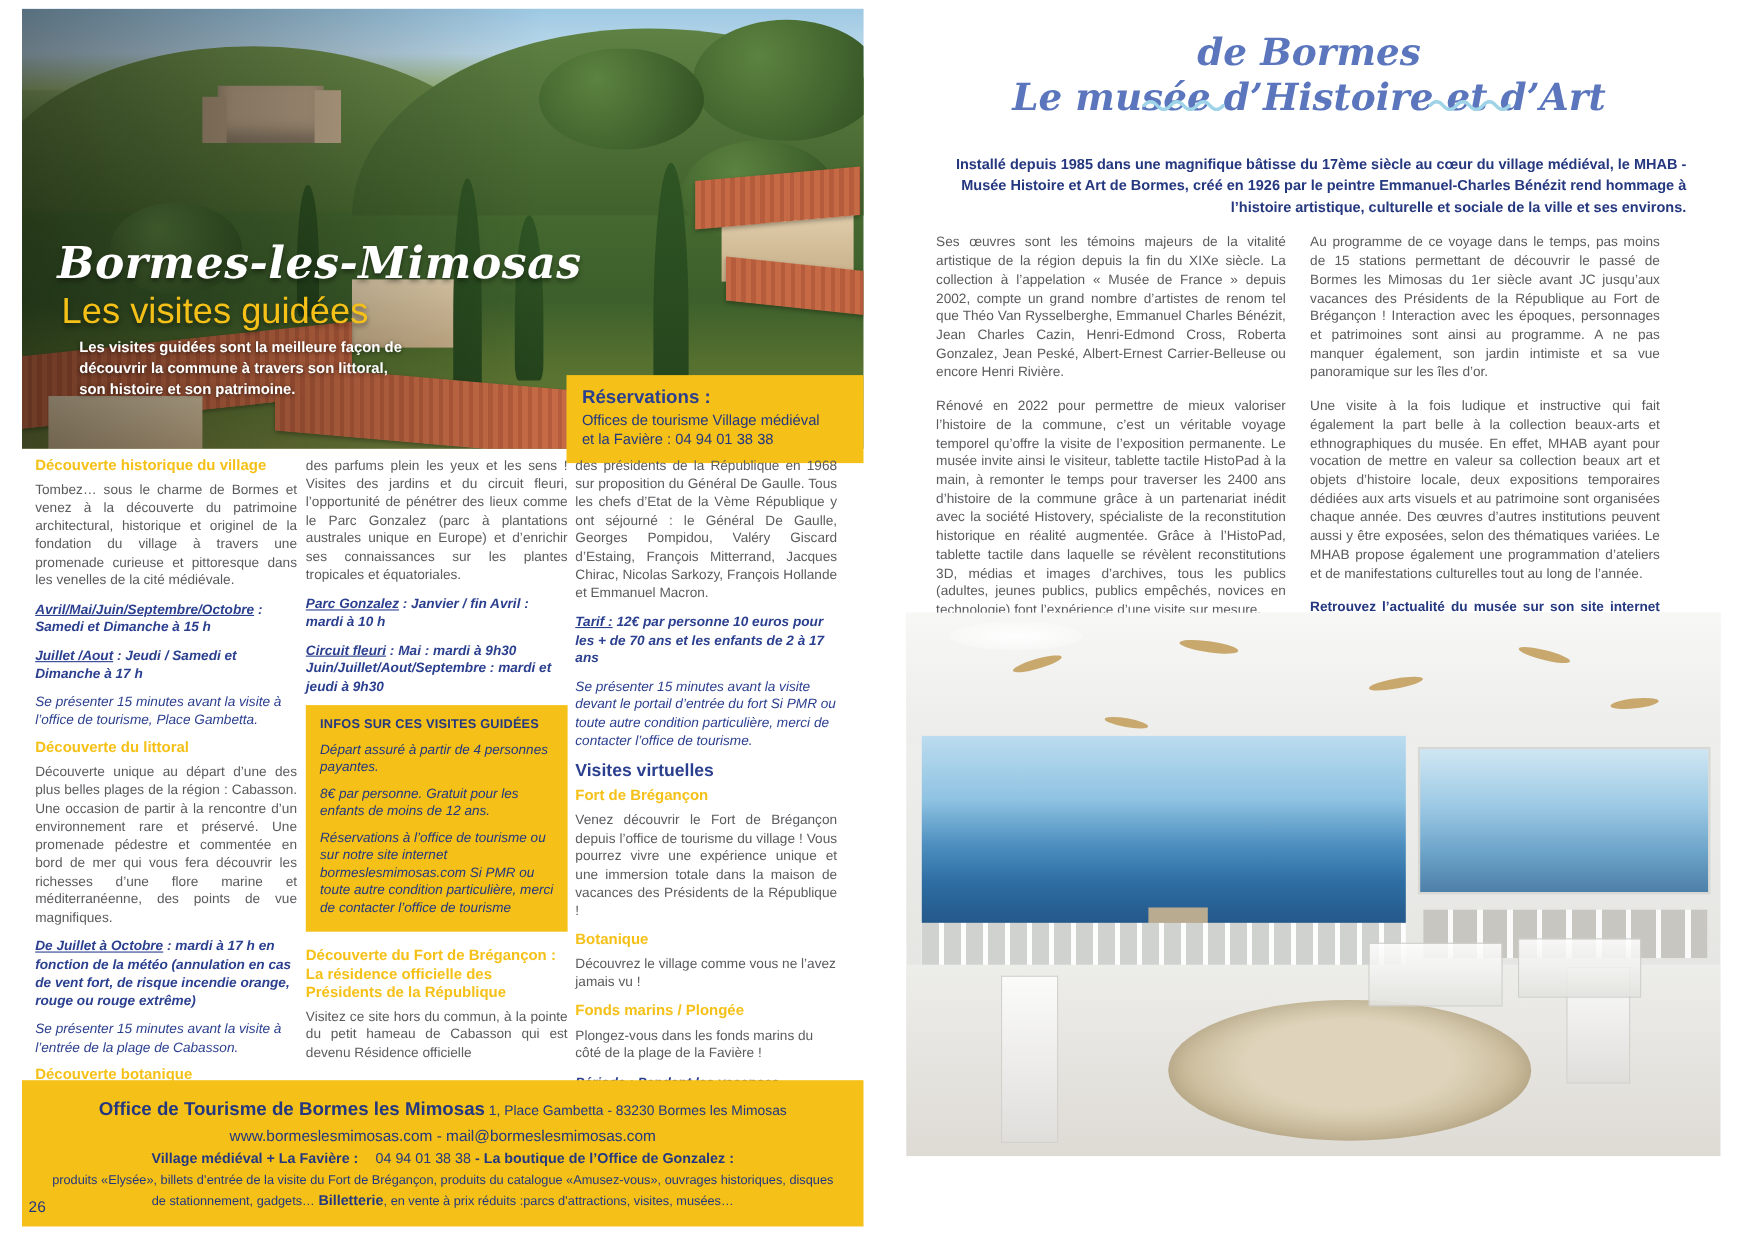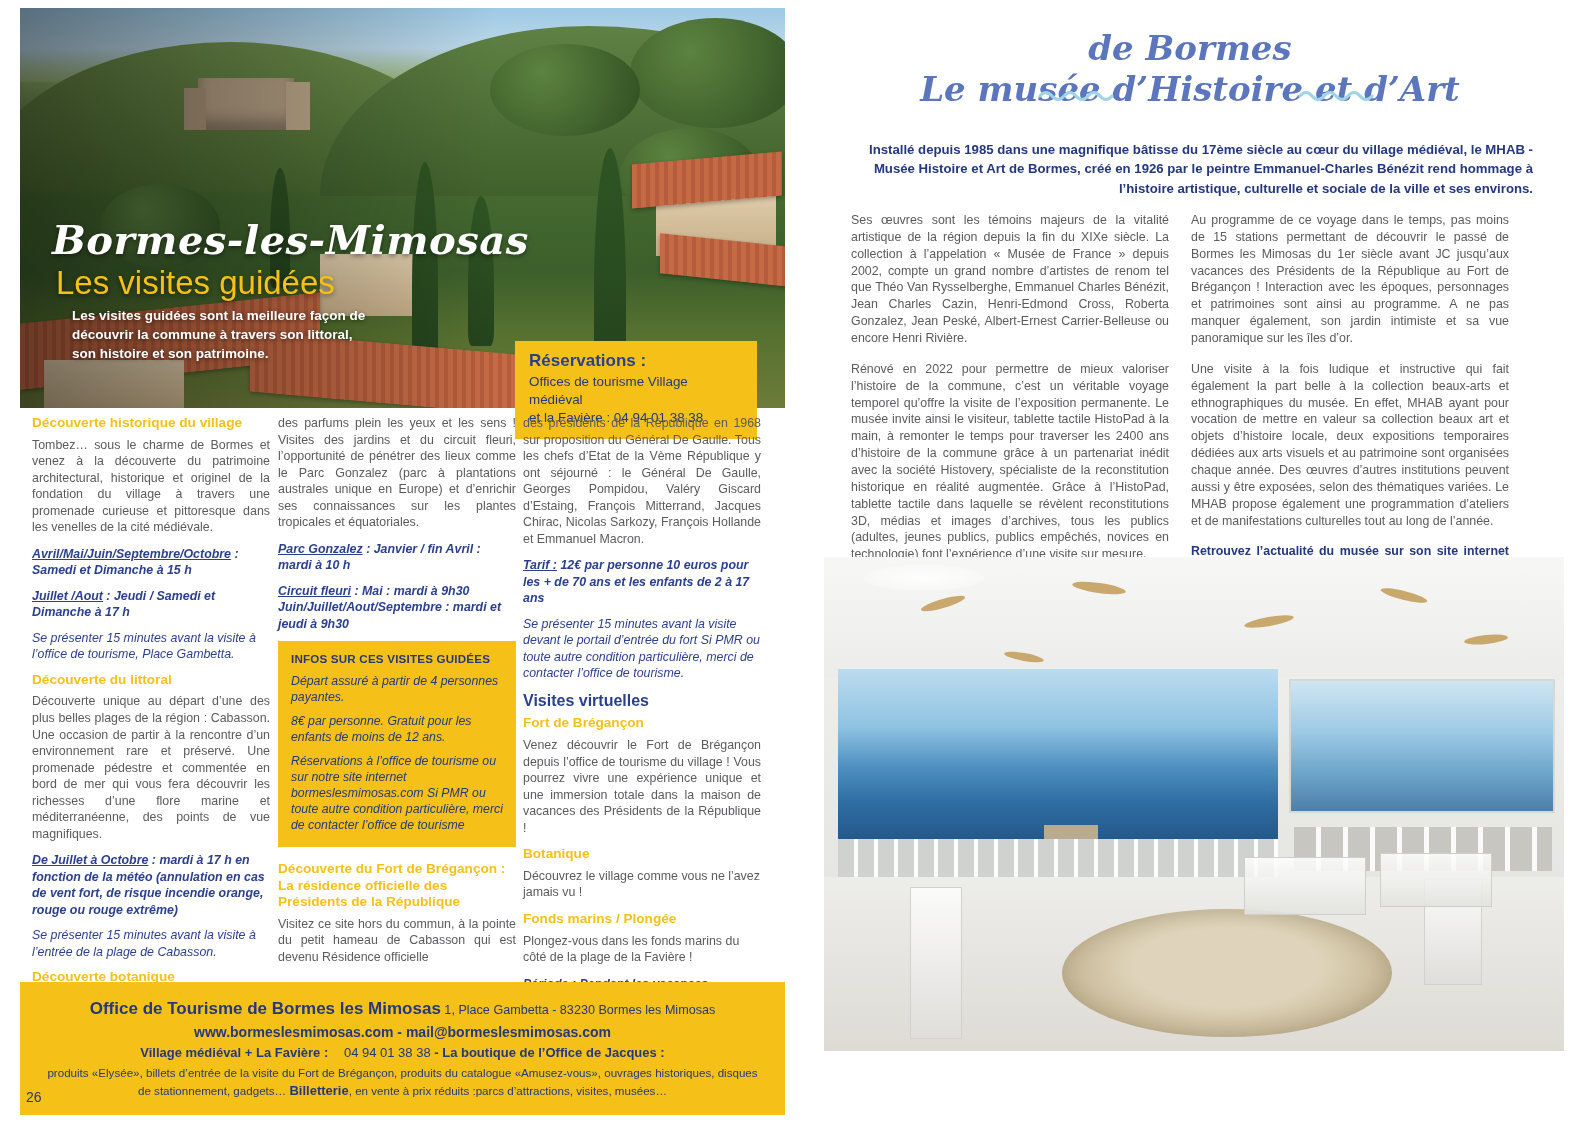--- a/index.html
+++ b/index.html
@@ -49,21 +49,21 @@
   .hero .veil{position:absolute;inset:0;background:linear-gradient(90deg,rgba(0,0,0,.45) 0%,rgba(0,0,0,.18) 38%,rgba(0,0,0,0) 62%);}
 
   .hero-title{position:absolute;left:32px;top:212px;color:#fff;font-size:40px;line-height:1;
         font-family:"DejaVu Serif",serif;font-style:italic;font-weight:700;letter-spacing:.5px;
         text-shadow:0 2px 5px rgba(0,0,0,.45);}
   .hero-sub{position:absolute;left:36px;top:258px;color:#f5c118;font-size:33px;line-height:1;
         font-weight:400;text-shadow:0 2px 5px rgba(0,0,0,.45);}
   .hero-lede{position:absolute;left:52px;top:298px;width:300px;color:#fff;font-size:13.5px;
         line-height:1.42;font-weight:700;text-shadow:0 1px 4px rgba(0,0,0,.6);}
 
-  .resa{position:absolute;left:515px;top:341px;width:242px;background:#f5c118;padding:10px 12px 12px 14px;box-sizing:border-box;}
+  .resa{position:absolute;left:515px;top:341px;width:270px;background:#f5c118;padding:10px 12px 12px 14px;box-sizing:border-box;}
   .resa h3{margin:0 0 2px 0;font-size:17px;color:#2b3f8f;font-weight:700;}
   .resa p{margin:0;font-size:13.4px;color:#24377f;line-height:1.34;}
 
   
   .cols{position:absolute;left:20px;top:415px;width:765px;height:560px;}
   .col{position:absolute;top:0;width:238px;}
   .c1{left:12px;}
   .c2{left:258px;}
   .c3{left:503px;}
 
@@ -78,21 +78,21 @@
   .infobox{background:#f5c118;padding:11px 13px 13px 13px;margin:0 0 14px 0;}
   .infobox h5{margin:0 0 9px 0;font-size:11.6px;color:#24377f;font-weight:700;letter-spacing:.2px;}
   .infobox p{margin:0 0 8px 0;font-size:12.3px;line-height:1.3;color:#24377f;font-style:italic;font-weight:500;}
   .infobox p:last-child{margin-bottom:0;}
 
   
   .banner{position:absolute;left:20px;top:982px;width:765px;height:133px;background:#f5c118;box-sizing:border-box;
           padding:14px 22px 0 22px;text-align:center;color:#24377f;}
   .banner .l1{font-size:12.6px;line-height:1.5;}
   .banner .l1 b{font-size:17px;}
-  .banner .l2{font-size:14px;font-weight:700;line-height:1.55;text-align:center;}
+  .banner .l2{font-size:14px;font-weight:400;line-height:1.55;text-align:center;}
   .banner .l3{font-size:13px;font-weight:700;line-height:1.6;}
   .banner .l3 .ph{font-weight:400;margin-left:12px;}
   .banner .l4{font-size:11.6px;line-height:1.5;font-weight:400;}
   .banner .l4 b{font-size:13px;}
   .pageno-l{position:absolute;left:26px;top:1089px;font-size:14px;color:#24377f;}
 
   
   .page-right{position:absolute;left:793px;top:0;width:794px;height:1123px;background:#fff;}
   .rtitle{position:absolute;left:0;top:28px;width:794px;text-align:center;color:#5b76bd;
           font-family:"DejaVu Serif",serif;font-style:italic;font-weight:700;font-size:34px;line-height:1.22;}
@@ -225,21 +225,21 @@
         <p class="body nj">Découvrez le village comme vous ne l’avez jamais vu !</p>
         <h4 class="sec">Fonds marins / Plongée</h4>
         <p class="body nj">Plongez-vous dans les fonds marins du côté de la plage de la Favière !</p>
         <p class="blue">Période : Pendant les vacances scolaires. Gratuit !</p>
       </div>
     </div>
 
     <div class="banner">
       <div class="l1"><b>Office de Tourisme de Bormes les Mimosas</b><span> 1, Place Gambetta - 83230 Bormes les Mimosas</span></div>
       <div class="l2">www.bormeslesmimosas.com - mail@bormeslesmimosas.com</div>
-      <div class="l3"><span>Village médiéval + La Favière : </span><span class="ph">04 94 01 38 38</span><span> - La boutique de l’Office de Jacques :</span></div>
+      <div class="l3"><span>Village médiéval + La Favière : </span><span class="ph">04 94 01 38 38</span><span> - La boutique de l’Office de Gonzalez :</span></div>
       <div class="l4"><span>produits «Elysée», billets d’entrée de la visite du Fort de Brégançon,  produits du catalogue «Amusez-vous», ouvrages historiques, disques de stationnement, gadgets… </span><b>Billetterie</b><span>, en vente à prix réduits :parcs d’attractions, visites, musées…</span></div>
     </div>
 
     <div class="pageno-l">26</div>
   </div>
 
   <div class="page-right">
 
     <div class="rtitle">
       <div>de Bormes</div>

